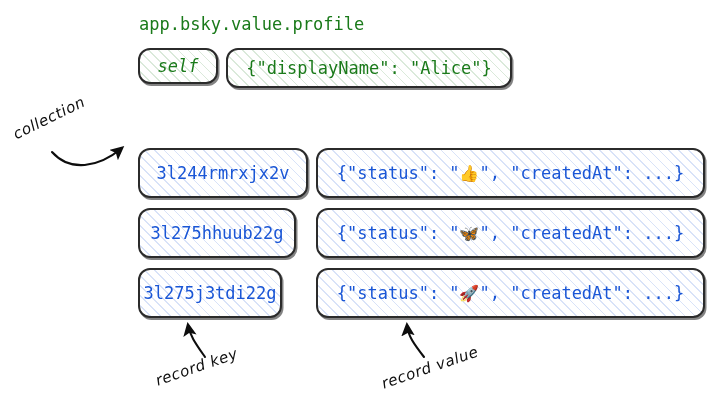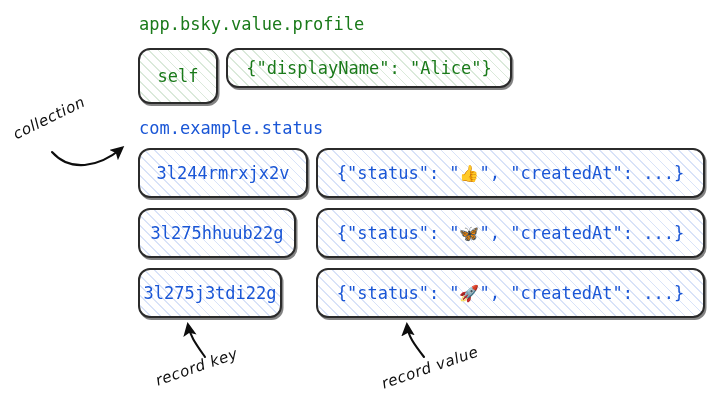--- a/index.html
+++ b/index.html
@@ -97,29 +97,28 @@
     overflow: visible;
   }
 </style>
 </head>
 <body>
 
 <div id="canvas">
 
   <div class="collection-label green" style="left:139px; top:14px;">app.bsky.value.profile</div>
 
-  <div class="box green" style="left:138px; top:48px; width:80px; height:56px;">
+  <div class="box green" style="left:138px; top:48px; width:80px; height:36px;font-style:italic;">
     <span class="txt">self</span>
   </div>
 
   <div class="box green" style="left:226px; top:48px; width:286px; height:40px;">
     <span class="txt">{"displayName": "Alice"}</span>
   </div>
 
-  <div class="collection-label blue" style="left:139px; top:118px;">com.example.status</div>
 
   <div class="box blue" style="left:138px; top:148px; width:170px; height:50px;">
     <span class="txt">3l244rmrxjx2v</span>
   </div>
   <div class="box blue" style="left:316px; top:148px; width:389px; height:50px;">
     <span class="txt"><span>{"status": "</span><span class="emoji">👍</span><span>", "createdAt": ...}</span></span>
   </div>
 
   <div class="box blue" style="left:138px; top:208px; width:158px; height:50px;">
     <span class="txt">3l275hhuub22g</span>

